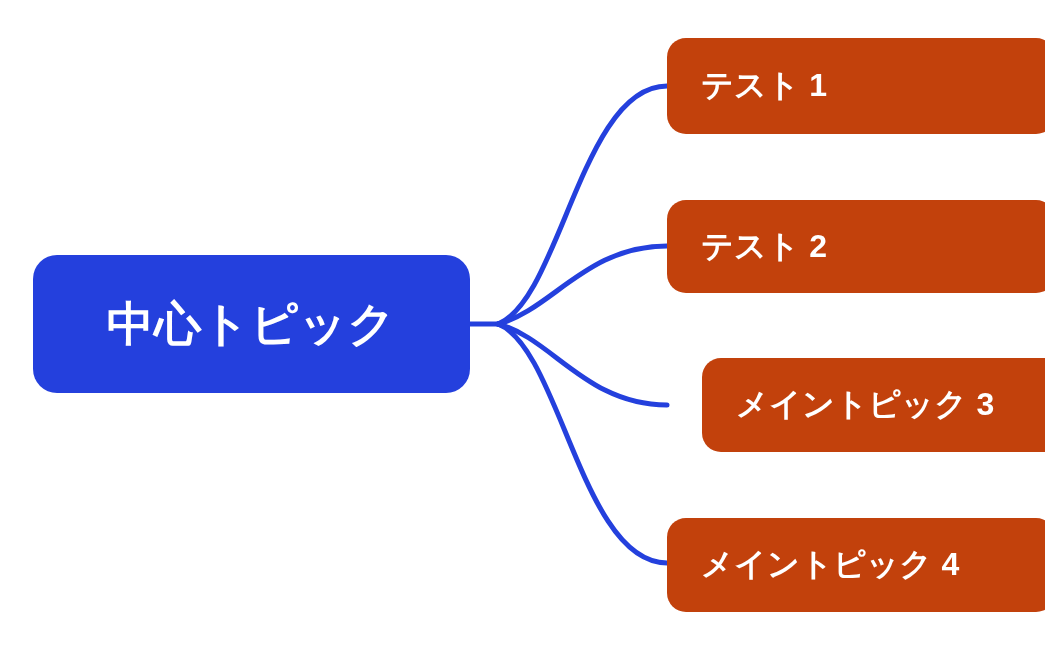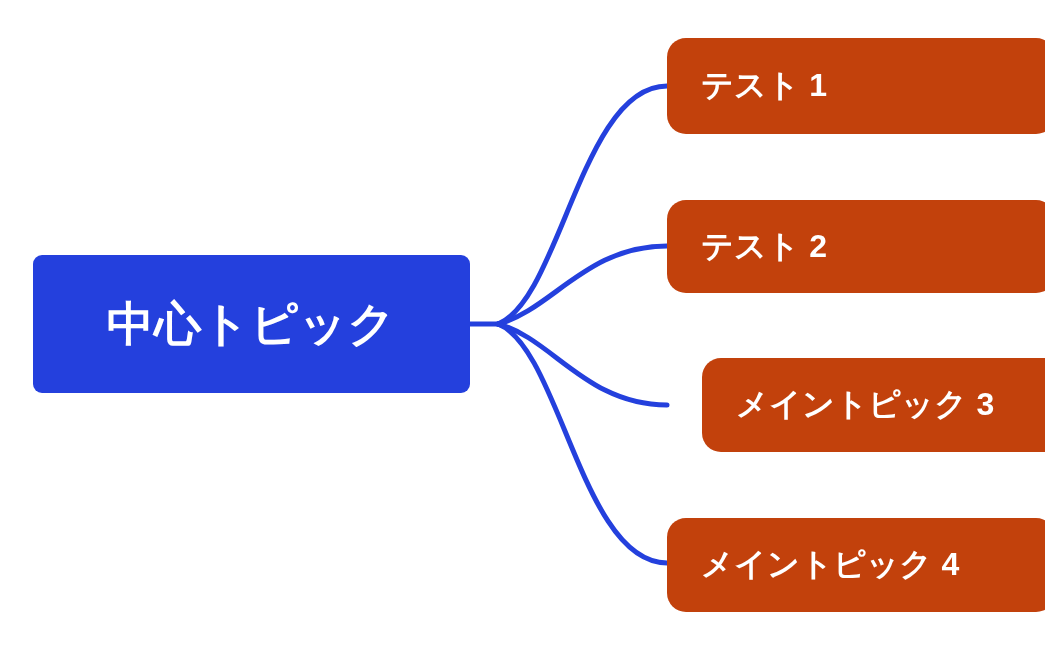--- a/index.html
+++ b/index.html
@@ -30,21 +30,21 @@
     box-sizing: border-box;
     display: flex;
     align-items: center;
   }
   .node-central {
     left: 33px;
     top: 255px;
     width: 437px;
     height: 138px;
     background: #2440DD;
-    border-radius: 9px;
+    border-radius: 24px;
     justify-content: center;
   }
   .node-central .node-label {
     color: #ffffff;
     font-size: 47px;
     font-weight: bold;
     letter-spacing: 0.5px;
     line-height: 1.1;
     white-space: nowrap;
   }

